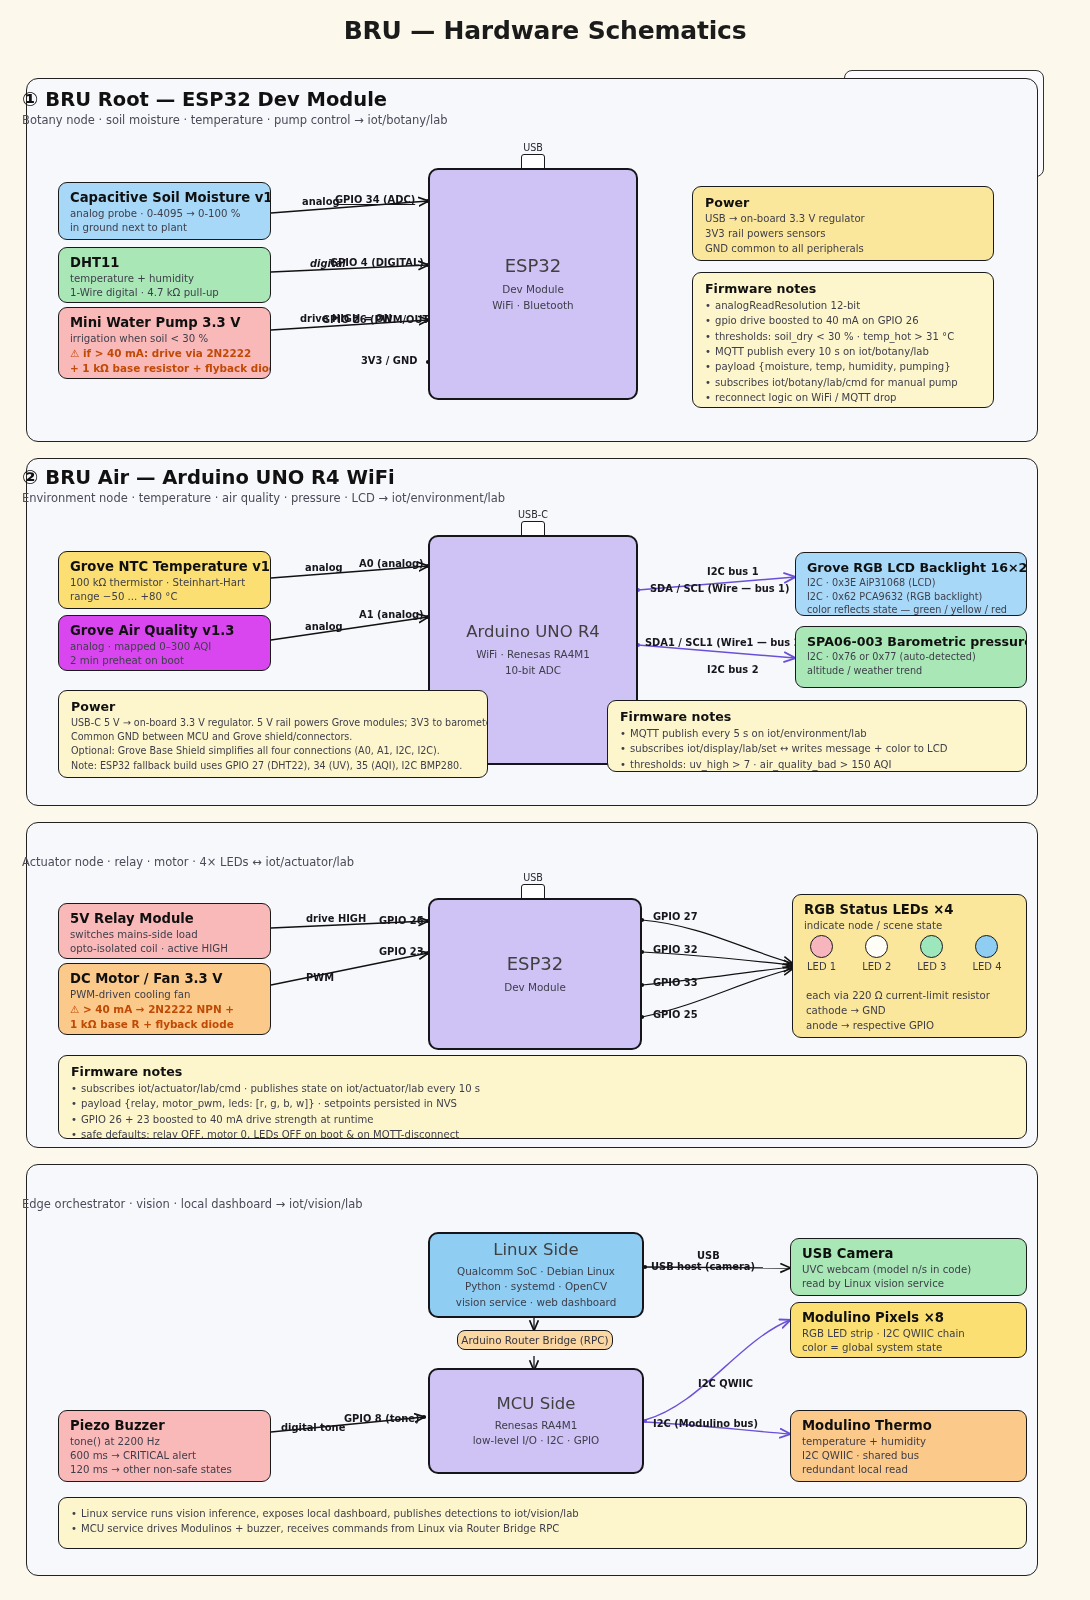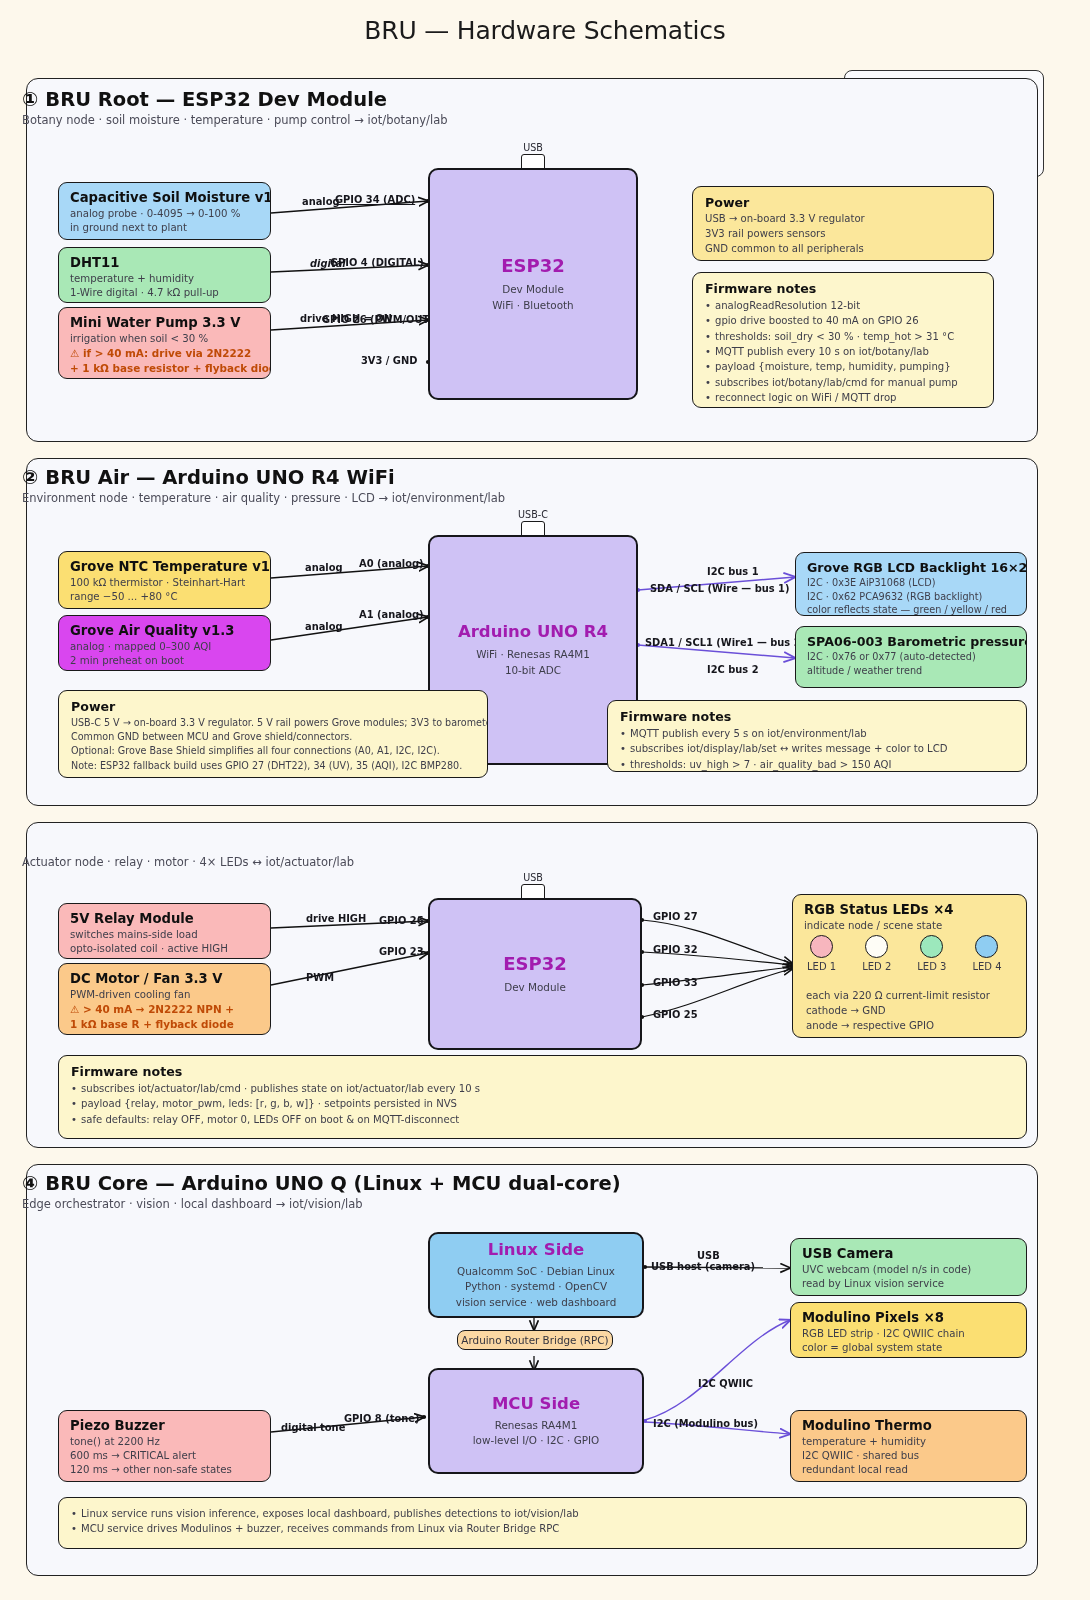--- a/index.html
+++ b/index.html
@@ -12,21 +12,21 @@
     position: relative;
     width: 1090px; height: 1600px;
     background: #fdf8ec;
     overflow: hidden;
   }
 
   
   .doc-title {
     position: absolute; top: 16px; left: 0; width: 1090px;
     text-align: center;
-    font-size: 25px; font-weight: normal; color: #1b1b1b;
+    font-size: 25px; font-weight: bold; color: #1b1b1b;
     letter-spacing: -0.2px;
   }
   .doc-sub {
     position: absolute; top: 48px; left: 4px; width: 1090px;
     text-align: center;
     font-size: 11.5px; color: #4a4a55; margin-top: 32px;
   }
 
   
   .section {
@@ -82,21 +82,21 @@
 
   .mcu {
     position: absolute;
     background: #cfc2f5;
     border: 2.2px solid #16161a;
     border-radius: 10px;
     display: flex; flex-direction: column;
     align-items: center; justify-content: center;
     text-align: center;
   }
-  .mcu .mt { font-size: 18px; font-weight: bold; color: #a21caf; }
+  .mcu .mt { font-size: 18px; font-weight: normal; color: #404040; }
   .mcu .ml { font-size: 10.4px; color: #3d3d49; line-height: 1.45; }
 
   .usbport {
     position: absolute;
     background: #ffffff;
     border: 1.6px solid #1a1a1a;
     border-radius: 3px;
   }
   .usblabel {
     position: absolute; font-size: 9.6px; color: #2a2a33; text-align: center;
@@ -425,26 +425,26 @@
     <div class="bl" style="position:absolute; left:13px; top:94px;">each via 220 Ω current-limit resistor</div>
     <div class="bl" style="position:absolute; left:13px; top:109px;">cathode → GND</div>
     <div class="bl" style="position:absolute; left:13px; top:124px;">anode → respective GPIO</div>
   </div>
 
   <div class="note" style="left:58px; top:1055px; width:969px; height:84px; background:#fdf6cc;">
     <div class="nt">Firmware notes</div>
     <ul>
       <li>subscribes iot/actuator/lab/cmd · publishes state on iot/actuator/lab every 10 s</li>
       <li>payload {relay, motor_pwm, leds: [r, g, b, w]} · setpoints persisted in NVS</li>
+      <li>GPIO 26 + 23 boosted to 40 mA drive strength at runtime</li>
       <li>safe defaults: relay OFF, motor 0, LEDs OFF on boot &amp; on MQTT-disconnect</li>
     </ul>
   </div>
 
   <div class="section" style="left:26px; top:1164px; width:1012px; height:412px;"></div>
-  <div class="sec-title" style="top:1172px;">④ BRU Core — Arduino UNO Q (Linux + MCU dual-core)</div>
   <div class="sec-sub" style="top:1197px;">Edge orchestrator · vision · local dashboard → iot/vision/lab</div>
 
   <svg class="wires" width="1090" height="1600">
 
     <path d="M645,1267 L790,1268" stroke="#111" stroke-width="1.3" fill="none" marker-end="url(#ar)"></path>
     <circle cx="645" cy="1267" r="2.1" fill="#111"></circle>
 
     <path d="M534,1318 L534,1330" stroke="#111" stroke-width="1.3" fill="none" marker-end="url(#ar)"></path>
 
     <path d="M534,1356 L534,1370" stroke="#111" stroke-width="1.3" fill="none" marker-end="url(#ar)"></path>

